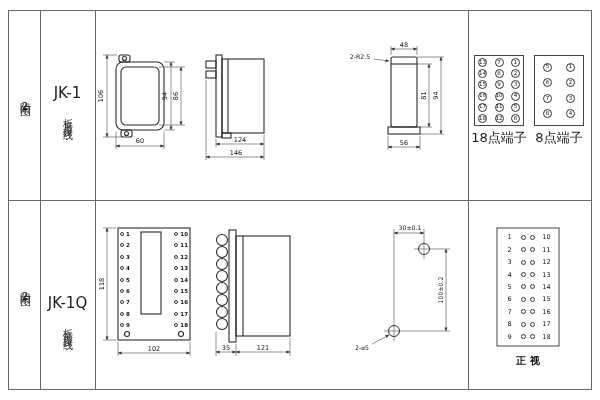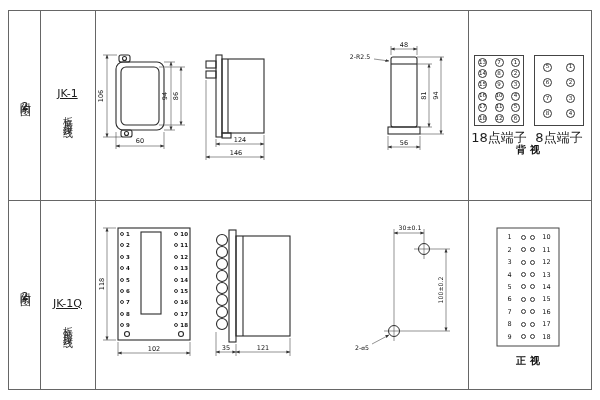--- a/index.html
+++ b/index.html
@@ -4,21 +4,21 @@
 <style>
   * { margin:0; padding:0; box-sizing:border-box; }
   html,body { background:#ffffff; }
   body { width:600px; height:400px; font-family:"DejaVu Sans","Liberation Sans",sans-serif; color:#111; }
   .page { position:relative; width:600px; height:400px; background:#ffffff; overflow:hidden; }
   svg.layer { position:absolute; left:0; top:0; }
   .abs { position:absolute; }
 
   .cell { display:flex; flex-direction:column; align-items:center; justify-content:center; }
   .figlabel { writing-mode:vertical-rl; text-orientation:upright; font-size:11px; letter-spacing:3px; color:#1c1c1c; }
-  .model { font-size:11px; color:#1c1c1c; margin-bottom:8px;text-decoration:underline; }
+  .model { font-size:15px; color:#1c1c1c; margin-bottom:8px; }
   .wiring { writing-mode:vertical-rl; text-orientation:upright; font-size:10px; letter-spacing:4px; color:#1c1c1c; }
 
   .tbox { border:1px solid #444; display:flex; flex-direction:column; justify-content:space-evenly; background:#fff; }
   .trow { display:flex; justify-content:space-between; padding:0 3px; }
   .trow8 { display:flex; justify-content:space-between; padding:0 8px; }
   .tcirc { display:flex; align-items:center; justify-content:center; width:9px; height:9px;
            border:1px solid #333; border-radius:50%; font-size:5.5px; line-height:1; color:#111; }
 
   .blocklabel { font-size:13px; text-align:center; color:#1c1c1c; }
   .viewlabel { font-size:10px; font-weight:bold; text-align:center; letter-spacing:4px; color:#111; }
@@ -267,21 +267,20 @@
       </div>
 
       <div class="trow8">
         <span class="tcirc">8</span>
         <span class="tcirc">4</span>
       </div>
     </div>
 
   <div class="abs blocklabel" style="left:470px; top:129px; width:58px;">18点端子</div>
   <div class="abs blocklabel" style="left:532px; top:129px; width:54px;text-align:center;">8点端子</div>
-  <div class="abs viewlabel" style="left:468px; top:143px; width:124px;">背视</div>
 
   <div class="abs fvrows" style="left:120px; top:231px; width:68px; height:97px;">
 
       <div class="fvrow">
         <span class="fvgrp">
           <i class="dot"></i>
           <b>1</b>
         </span>
         <span class="fvgrp">
           <i class="dot"></i>

